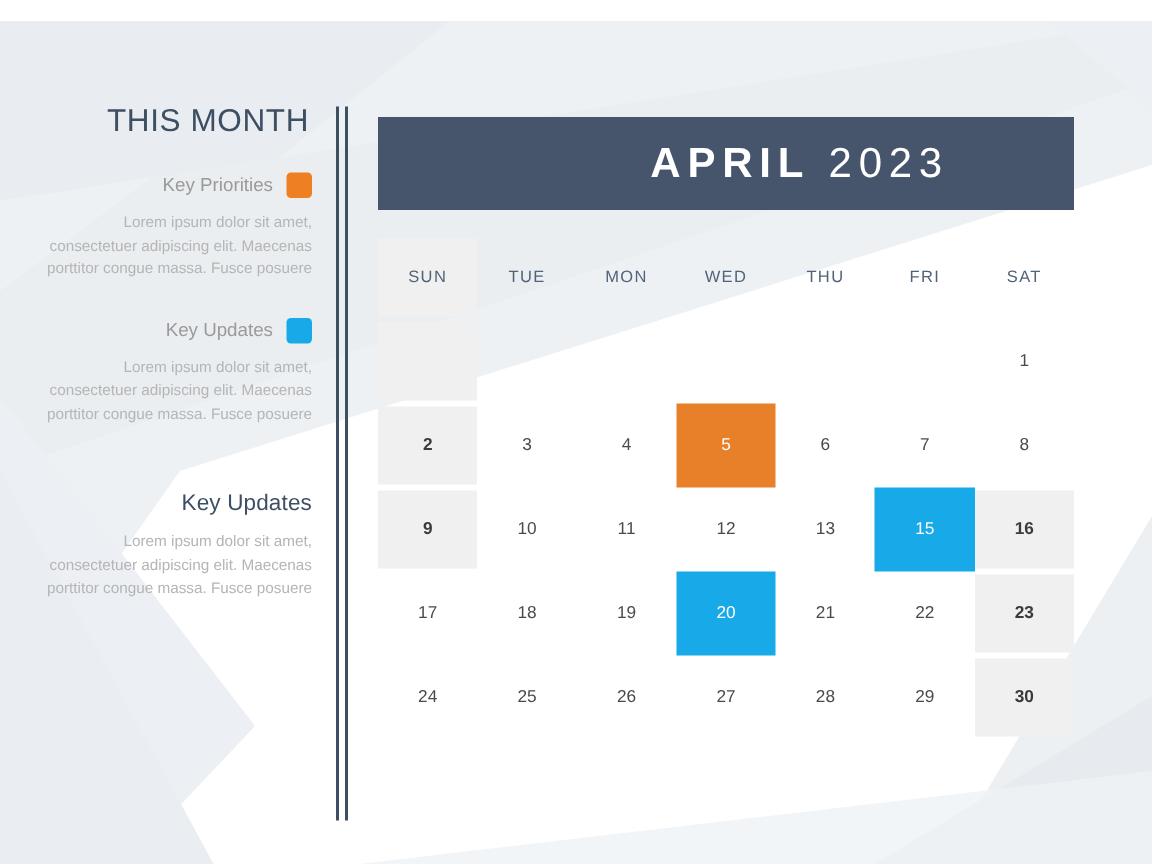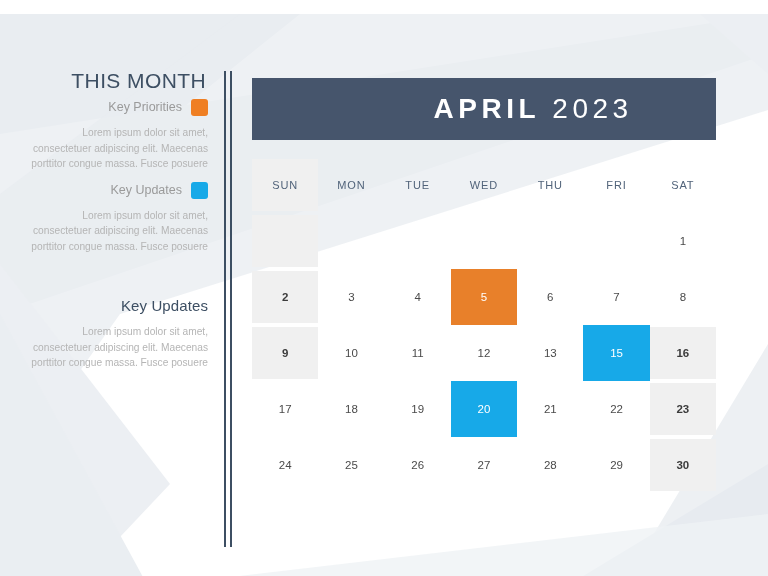--- a/index.html
+++ b/index.html
@@ -47,21 +47,21 @@
     font-size: 21px;
     letter-spacing: 0.4px;
     color: #3d4f63;
     font-weight: 400;
     line-height: 1;
     margin: 0;
     padding-right: 2px;
   }
 
   .legend-block {
-    margin-top: 8px;
+    margin-top: 24px;
   }
   .legend-row {
     display: flex;
     align-items: center;
     justify-content: flex-end;
     gap: 9px;
   }
   .legend-label {
     font-size: 12.5px;
     color: #9a9a9a;
@@ -247,24 +247,24 @@
         <span class="month-part">APRIL</span><span class="year-part"> </span><span class="year-part">2023</span>
       </div>
     </div>
 
     <div id="calendar-grid">
 
     <div class="cal-cell headrow sun">
           <div class="cell-inner">SUN</div>
         </div>
         <div class="cal-cell headrow">
+          <div class="cell-inner">TUE</div>
+        </div>
+        <div class="cal-cell headrow">
           <div class="cell-inner">MON</div>
-        </div>
-        <div class="cal-cell headrow">
-          <div class="cell-inner">TUE</div>
         </div>
         <div class="cal-cell headrow">
           <div class="cell-inner">WED</div>
         </div>
         <div class="cal-cell headrow">
           <div class="cell-inner">THU</div>
         </div>
         <div class="cal-cell headrow">
           <div class="cell-inner">FRI</div>
         </div>

